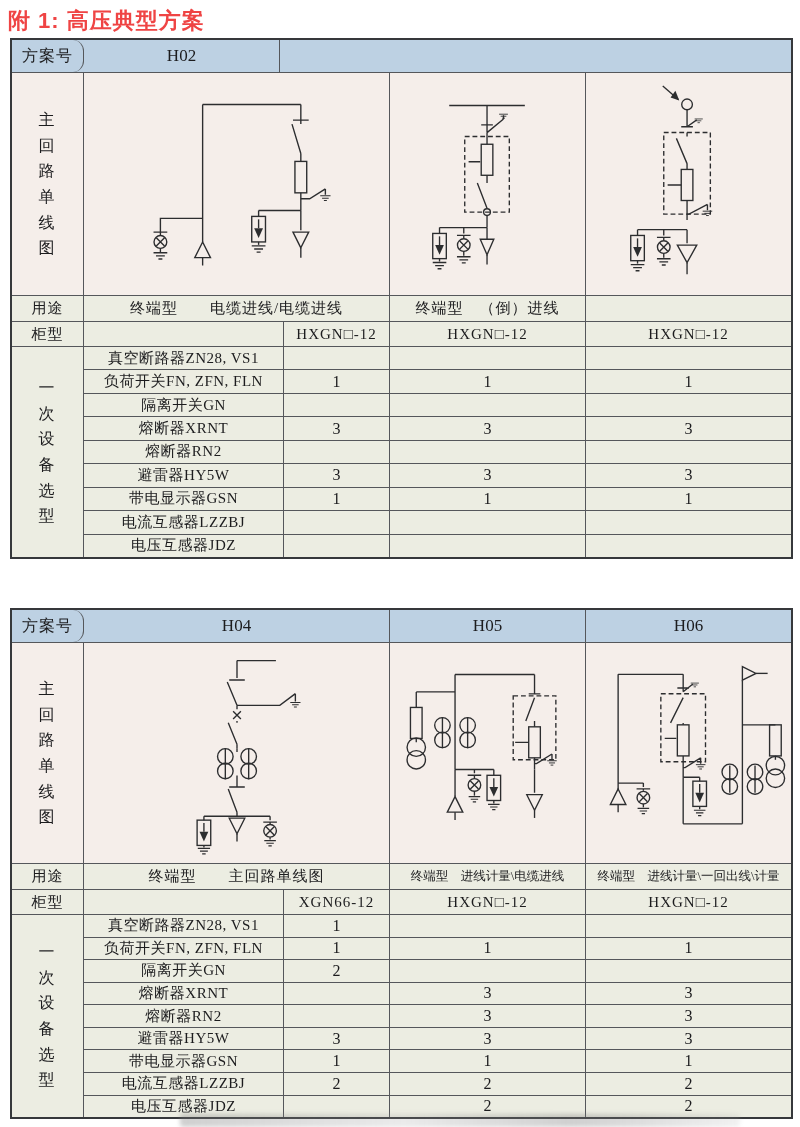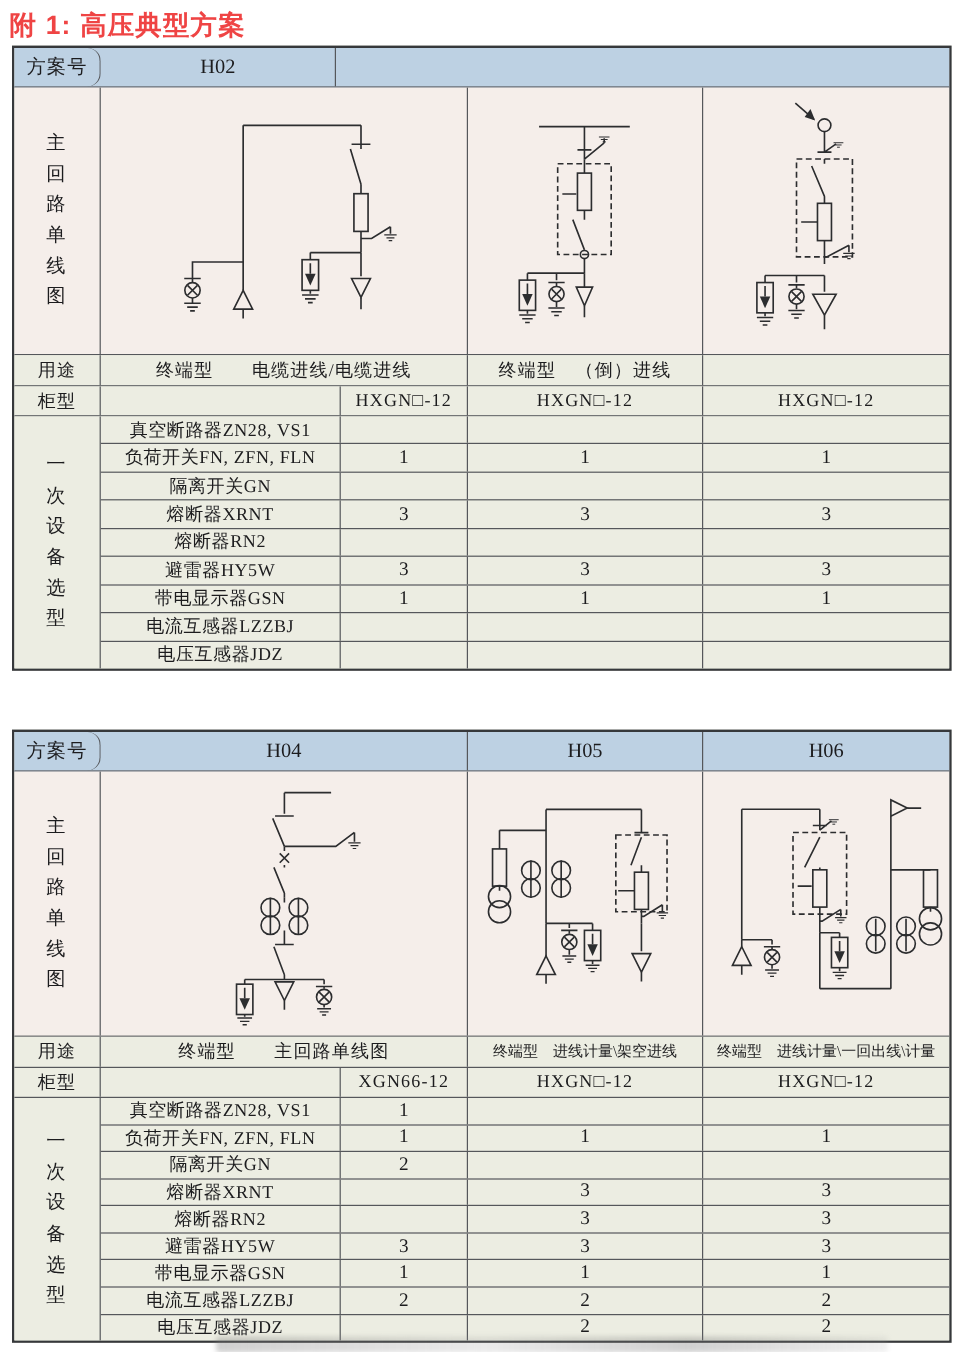--- a/index.html
+++ b/index.html
@@ -344,21 +344,21 @@
         <path d="M145 124 V152 M171 124 V152"></path>
           <use href="#ct" transform="translate(145,138)"></use>
           <use href="#ct" transform="translate(171,138)"></use>
       </svg>
     </div>
   </div>
 
   <div class="row usage">
     <div class="cell c0">用途</div>
     <div class="cell c1">终端型　　主回路单线图</div>
-    <div class="cell c2 small">终端型　进线计量\架空进线</div>
+    <div class="cell c2 small">终端型　进线计量\电缆进线</div>
     <div class="cell c3 end small">终端型　进线计量\一回出线\计量</div>
   </div>
 
   <div class="row cab">
     <div class="cell c0">柜型</div>
     <div class="cell c1a"></div>
     <div class="cell c1b">XGN66-12</div>
     <div class="cell c2">HXGN□-12</div>
     <div class="cell c3 end">HXGN□-12</div>
   </div>

